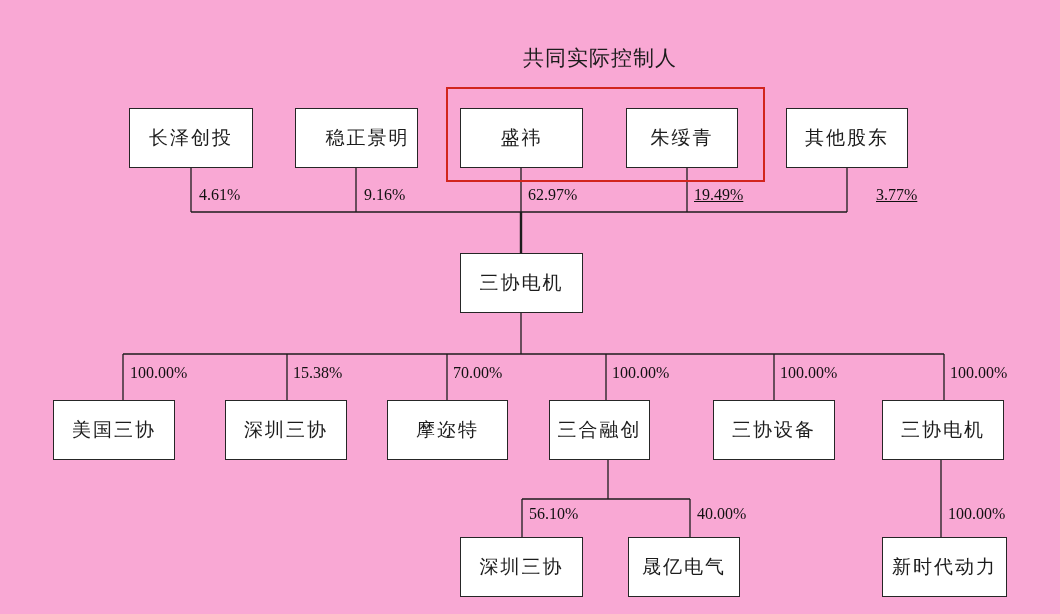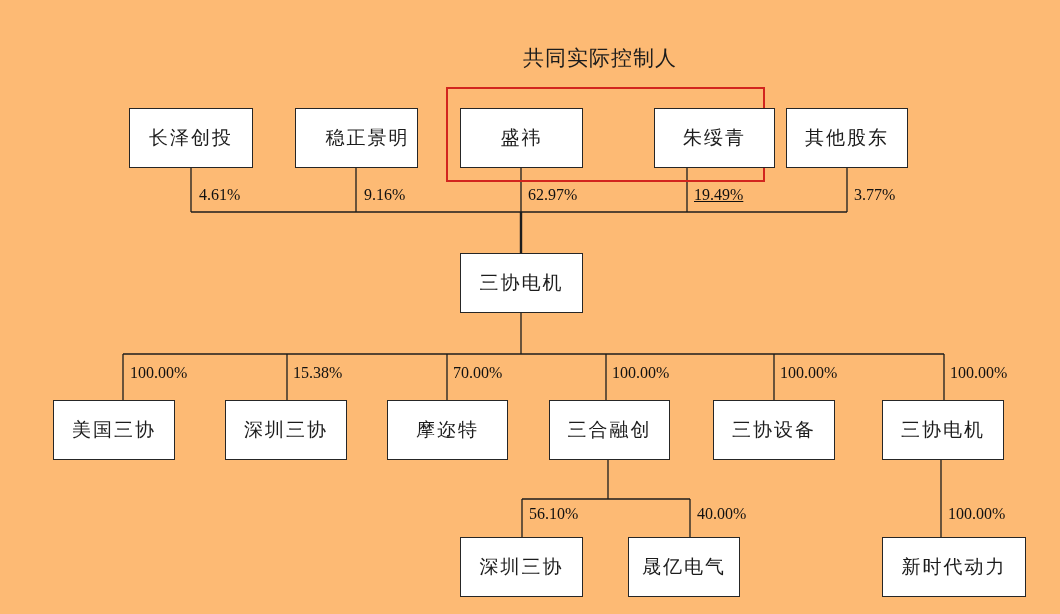--- a/index.html
+++ b/index.html
@@ -4,21 +4,21 @@
 <style>
   html, body {
     margin: 0;
     padding: 0;
     background: #ffffff;
   }
   .stage {
     position: relative;
     width: 1060px;
     height: 614px;
-    background: #fdba74;
+    background: #f9a8d4;
     font-family: "Liberation Serif", "DejaVu Serif", serif;
     overflow: hidden;
   }
   .title {
     position: absolute;
     left: 600px;
     top: 44px;
     transform: translateX(-50%);
     font-size: 21px;
     color: #1c1c1c;
@@ -101,46 +101,46 @@
     <line x1="941" y1="460" x2="941" y2="537"></line>
   </svg>
 
   <div class="highlight" style="left:446px; top:87px; width:319px; height:95px;"></div>
 
   <div class="title">共同实际控制人</div>
 
   <div class="node" style="left:129px; top:108px; width:124px;">长泽创投</div>
   <div class="node" style="left:295px; top:108px; width:123px;padding-left:22px;">稳正景明</div>
   <div class="node" style="left:460px; top:108px; width:123px;">盛祎</div>
-  <div class="node" style="left:626px; top:108px; width:121px;margin-left:28px;">朱绥青</div>
+  <div class="node" style="left:626px; top:108px; width:112px;">朱绥青</div>
   <div class="node" style="left:786px; top:108px; width:122px;">其他股东</div>
 
   <div class="pct" style="left:199px; top:186px;">4.61%</div>
   <div class="pct" style="left:364px; top:186px;">9.16%</div>
   <div class="pct" style="left:528px; top:186px;">62.97%</div>
   <div class="pct" style="left:694px; top:186px;text-decoration:underline;">19.49%</div>
-  <div class="pct" style="left:854px; top:186px;">3.77%</div>
+  <div class="pct" style="left:876px; top:186px;text-decoration:underline;">3.77%</div>
 
   <div class="node" style="left:460px; top:253px; width:123px;text-align:right;">三协电机</div>
 
   <div class="pct" style="left:130px; top:364px;">100.00%</div>
   <div class="pct" style="left:293px; top:364px;">15.38%</div>
   <div class="pct" style="left:453px; top:364px;">70.00%</div>
   <div class="pct" style="left:612px; top:364px;">100.00%</div>
   <div class="pct" style="left:780px; top:364px;">100.00%</div>
   <div class="pct" style="left:950px; top:364px;">100.00%</div>
 
   <div class="node" style="left:53px; top:400px; width:122px;">美国三协</div>
   <div class="node" style="left:225px; top:400px; width:122px;">深圳三协</div>
   <div class="node" style="left:387px; top:400px; width:121px;">摩迩特</div>
-  <div class="node" style="left:549px; top:400px; width:121px;">三合融创</div>
+  <div class="node" style="left:549px; top:400px; width:101px;">三合融创</div>
   <div class="node" style="left:713px; top:400px; width:122px;">三协设备</div>
   <div class="node" style="left:882px; top:400px; width:122px;">三协电机</div>
 
   <div class="pct" style="left:529px; top:505px;">56.10%</div>
   <div class="pct" style="left:697px; top:505px;">40.00%</div>
   <div class="pct" style="left:948px; top:505px;">100.00%</div>
 
   <div class="node" style="left:460px; top:537px; width:123px;">深圳三协</div>
   <div class="node" style="left:628px; top:537px; width:112px;">晟亿电气</div>
-  <div class="node" style="left:882px; top:537px; width:144px;">新时代动力</div>
+  <div class="node" style="left:882px; top:537px; width:125px;">新时代动力</div>
 
 </div>
 
 </body></html>

